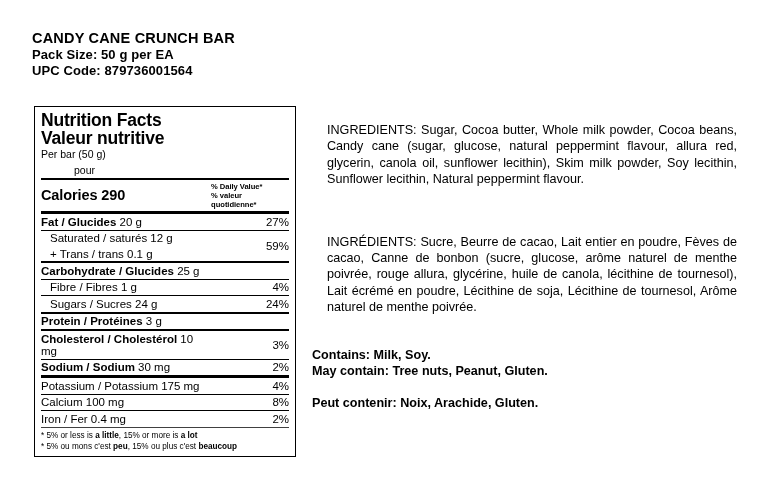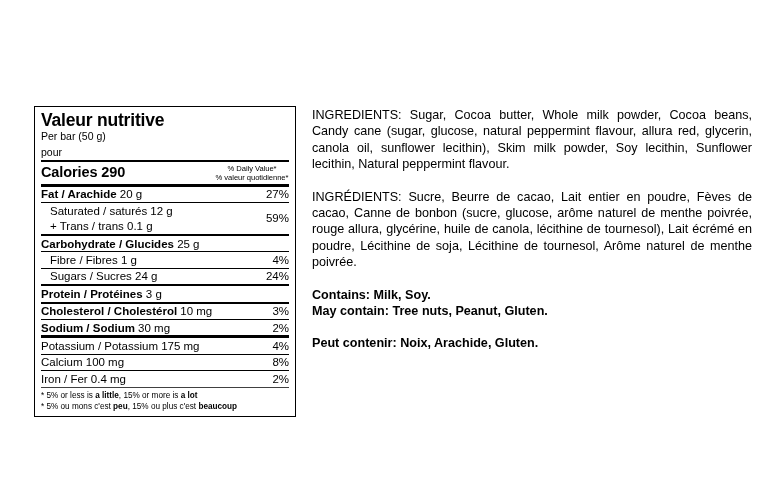--- a/index.html
+++ b/index.html
@@ -41,39 +41,40 @@
   .nfp-serving {
     font-size: 10.5px;
     line-height: 12.5px;
     margin-top: 1px;
   }
   .nfp-serving2 {
     font-size: 10.5px;
     line-height: 12.5px;
     margin-top: 3px;
     margin-bottom: 2px;
+    margin-left: 33px;
   }
 
   table.nfp-table {
     width: 100%;
     border-collapse: collapse;
     font-size: 11.5px;
   }
   table.nfp-table td {
     padding: 1.5px 0;
     vertical-align: middle;
   }
   td.dv { text-align: right; white-space: nowrap; font-size: 11.5px; }
 
   .cal-row td { padding: 1px 0 2px 0; }
   .cal-name { font-size: 14.5px; font-weight: bold; letter-spacing: -0.1px; }
   .dv-head {
-    text-align: center;
+    text-align: left;
     font-size: 7.6px;
-    font-weight: normal;
+    font-weight: bold;
     line-height: 9.4px;
     letter-spacing: -0.05px;
   }
   .b { font-weight: bold; }
   .indent { padding-left: 9px !important; }
 
   .tr-thick > td { border-top: 3.5px solid #000; }
   .tr-med   > td { border-top: 2px solid #000; }
   .tr-thin  > td { border-top: 0.9px solid #000; }
 
@@ -85,48 +86,54 @@
   }
 
   
   .ingredients {
     position: absolute;
     left: 312px; top: 107px;
     width: 440px;
     font-size: 12.6px;
     line-height: 16.4px;
   }
-  .para { text-align: justify; margin: 0; }
+  .para { text-align: justify; margin: 15px; }
   .para-gap { height: 16px; }
   .para-left { text-align: left; margin: 0; font-weight: bold; }
 </style>
 </head>
 <body>
 
 <div class="page">
 
+  <div class="product-head">
+    <div class="product-title">CANDY CANE CRUNCH BAR</div>
+    <div class="product-line">Pack Size: 50 g per EA</div>
+    <div class="product-line">UPC Code: 879736001564</div>
+  </div>
 
   <div class="nfp">
 
+    <div class="nfp-title">Nutrition Facts</div>
     <div class="nfp-title">Valeur nutritive</div>
     <div class="nfp-serving">Per bar (50 g)</div>
     <div class="nfp-serving2">pour</div>
 
     <table class="nfp-table">
       <tbody>
         <tr class="cal-row tr-med">
           <td class="cal-name">Calories 290</td>
           <td class="dv-head">
             <span>% Daily Value*</span><br>
             <span>% valeur quotidienne*</span>
           </td>
         </tr>
 
         <tr class="tr-thick">
-          <td><span class="b">Fat / Arachide</span><span> 20 g</span></td>
+          <td><span class="b">Fat / Glucides</span><span> 20 g</span></td>
           <td class="dv">27%</td>
         </tr>
 
         <tr class="tr-thin">
           <td class="indent">Saturated / saturés 12 g</td>
           <td class="dv" rowspan="2">59%</td>
         </tr>
         <tr>
           <td class="indent">+ Trans / trans 0.1 g</td>
         </tr>

